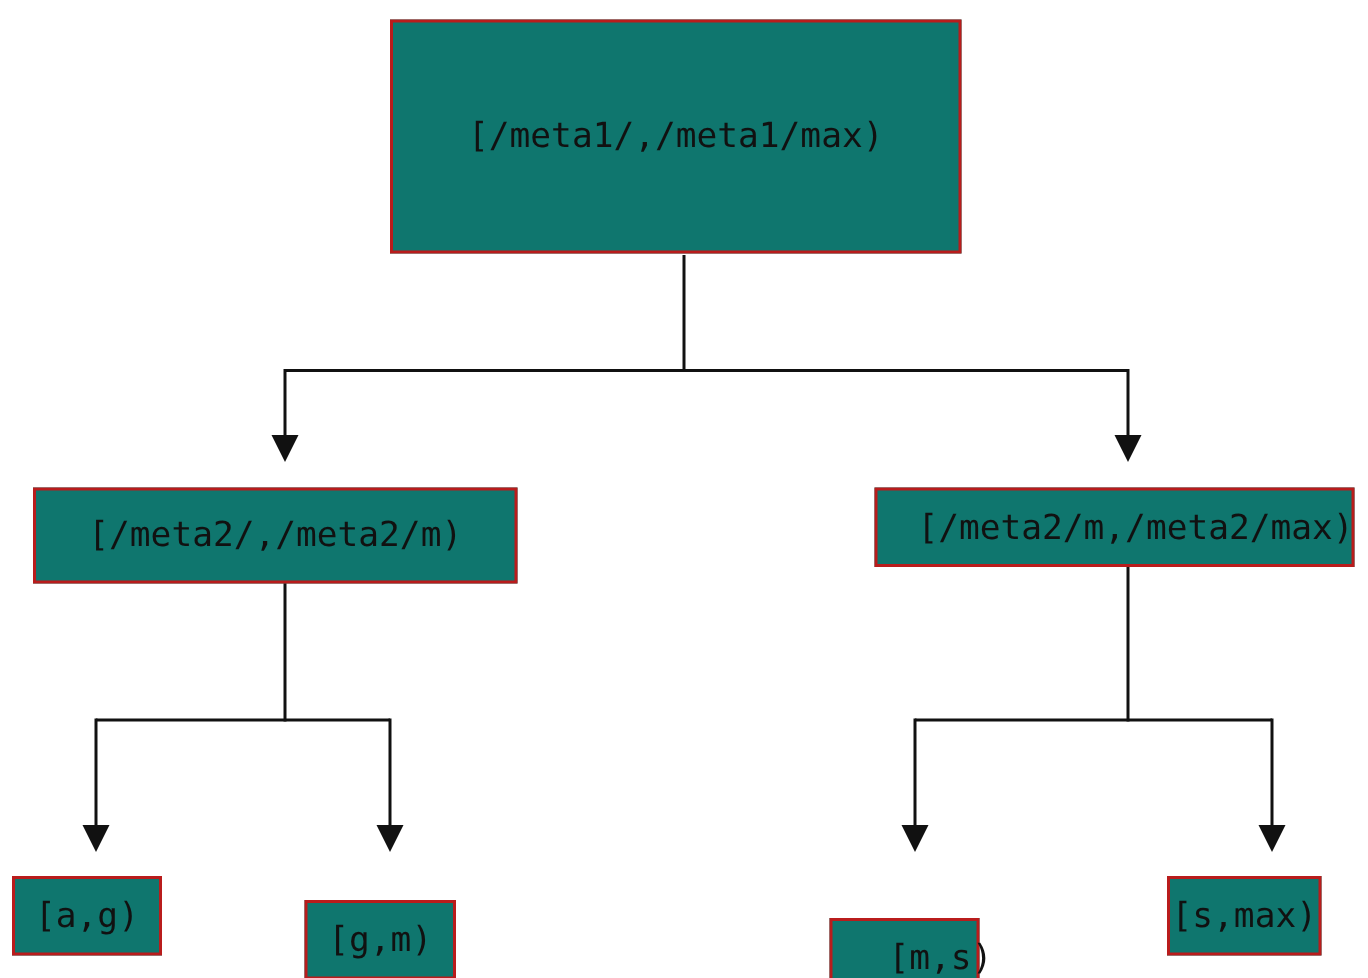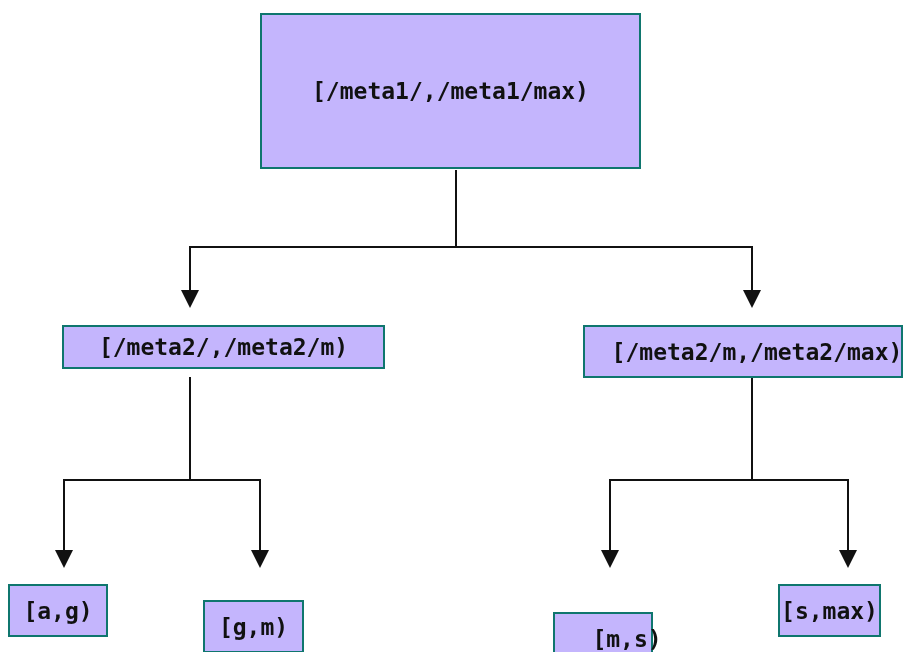--- a/index.html
+++ b/index.html
@@ -15,32 +15,32 @@
     position: absolute;
     left: 0; top: 0;
     width: 912px; height: 652px;
     pointer-events: none;
   }
   .edges-svg line { stroke: #111111; stroke-width: 2; }
   .edges-svg polygon { fill: #111111; stroke: none; }
   .node {
     position: absolute;
     box-sizing: border-box;
-    border: 2px solid #0f766e;
-    background: #c4b5fd;
+    border: 2px solid #b91c1c;
+    background: #0f766e;
     color: #111111;
     display: flex;
     align-items: center;
     justify-content: center;
     font-size: 23px;
-    font-weight: 700;
+    font-weight: 400;
     white-space: nowrap;
   }
   .node-root      { left: 260px; top: 13px;  width: 381px; height: 156px; }
-  .node-left      { left: 22px;  top: 325px; width: 323px; height: 44px; margin-left: 40px; }
+  .node-left      { left: 22px;  top: 325px; width: 323px; height: 64px; }
   .node-right     { left: 583px; top: 325px; width: 320px; height: 53px; padding-left: 28px; }
   .node-leaf-ag   { left: 8px;   top: 584px; width: 100px; height: 53px; }
   .node-leaf-gm   { left: 203px; top: 584px; width: 101px; height: 53px; margin-top: 16px; }
   .node-leaf-ms   { left: 553px; top: 612px; width: 100px; height: 53px; padding-left: 48px; }
   .node-leaf-smax { left: 778px; top: 584px; width: 103px; height: 53px; }
 </style>
 </head>
 <body>
 
 <div class="canvas">

